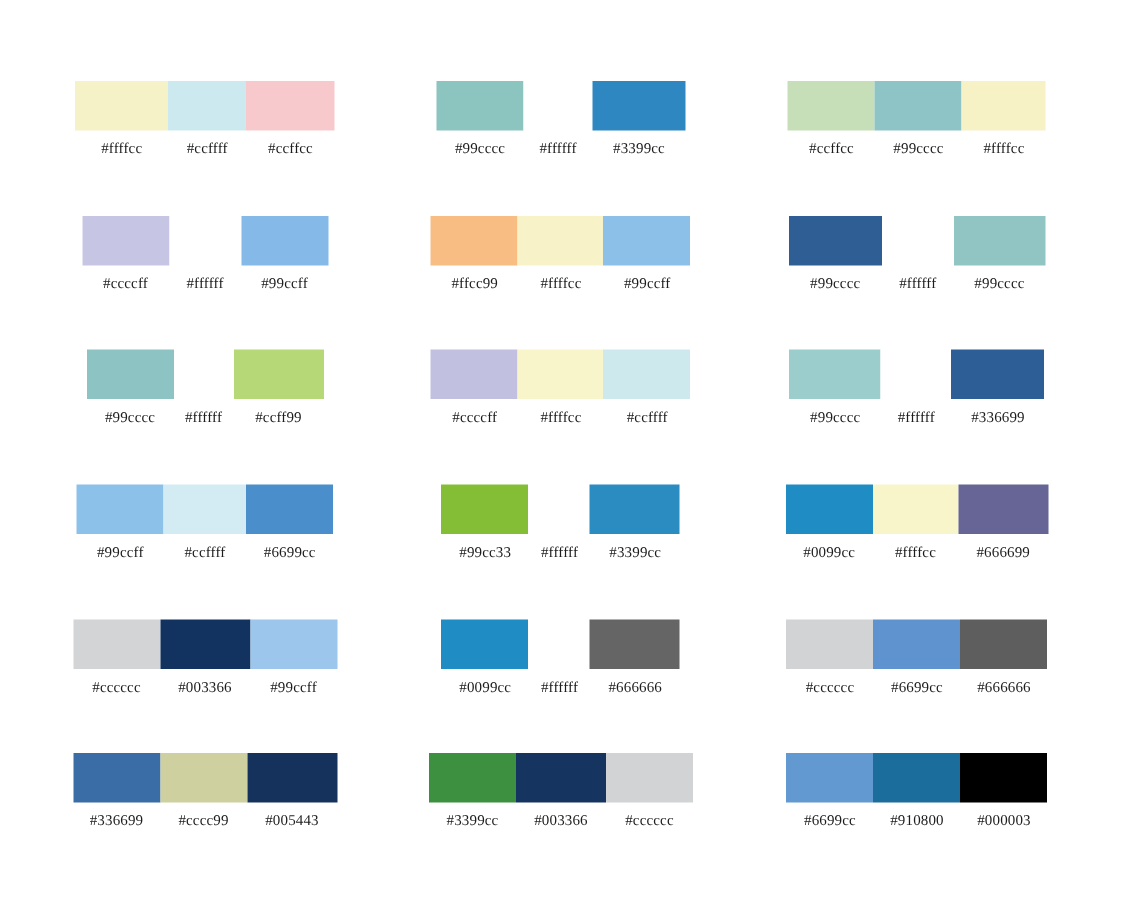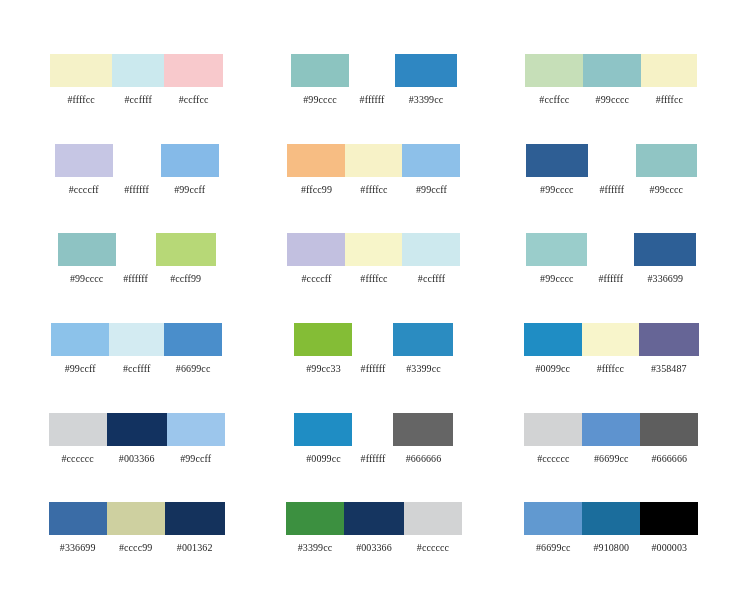--- a/index.html
+++ b/index.html
@@ -194,21 +194,21 @@
     </div>
     <div class="palette-group">
       <div class="swatch-row">
         <div class="swatch" title="#0099cc" style="width: 58px; background: rgb(31, 141, 196);"></div>
         <div class="swatch" title="#ffffcc" style="width: 57px; background: rgb(248, 245, 203);"></div>
         <div class="swatch" title="#666699" style="width: 60px; background: rgb(102, 101, 150);"></div>
       </div>
       <div class="label-row">
         <div class="swatch-label" style="width: 58px;">#0099cc</div>
         <div class="swatch-label" style="width: 57px;">#ffffcc</div>
-        <div class="swatch-label" style="width: 60px;">#358487</div>
+        <div class="swatch-label" style="width: 60px;">#666699</div>
       </div>
     </div>
     <div class="palette-group">
       <div class="swatch-row">
         <div class="swatch" title="#cccccc" style="width: 58px; background: rgb(210, 212, 214);"></div>
         <div class="swatch" title="#003366" style="width: 60px; background: rgb(18, 50, 96);"></div>
         <div class="swatch" title="#99ccff" style="width: 58px; background: rgb(156, 198, 236);"></div>
       </div>
       <div class="label-row">
         <div class="swatch-label" style="width: 58px;">#cccccc</div>
@@ -242,21 +242,21 @@
     </div>
     <div class="palette-group">
       <div class="swatch-row">
         <div class="swatch" title="#336699" style="width: 58px; background: rgb(58, 108, 166);"></div>
         <div class="swatch" title="#cccc99" style="width: 58px; background: rgb(206, 208, 160);"></div>
         <div class="swatch" title="#003399" style="width: 60px; background: rgb(20, 50, 92);"></div>
       </div>
       <div class="label-row">
         <div class="swatch-label" style="width: 58px;">#336699</div>
         <div class="swatch-label" style="width: 58px;">#cccc99</div>
-        <div class="swatch-label" style="width: 60px;">#001362</div>
+        <div class="swatch-label" style="width: 60px;">#005443</div>
       </div>
     </div>
     <div class="palette-group">
       <div class="swatch-row">
         <div class="swatch" title="#3399cc" style="width: 58px; background: rgb(60, 144, 64);"></div>
         <div class="swatch" title="#003366" style="width: 60px; background: rgb(21, 53, 96);"></div>
         <div class="swatch" title="#cccccc" style="width: 58px; background: rgb(210, 211, 212);"></div>
       </div>
       <div class="label-row">
         <div class="swatch-label" style="width: 58px;">#3399cc</div>

